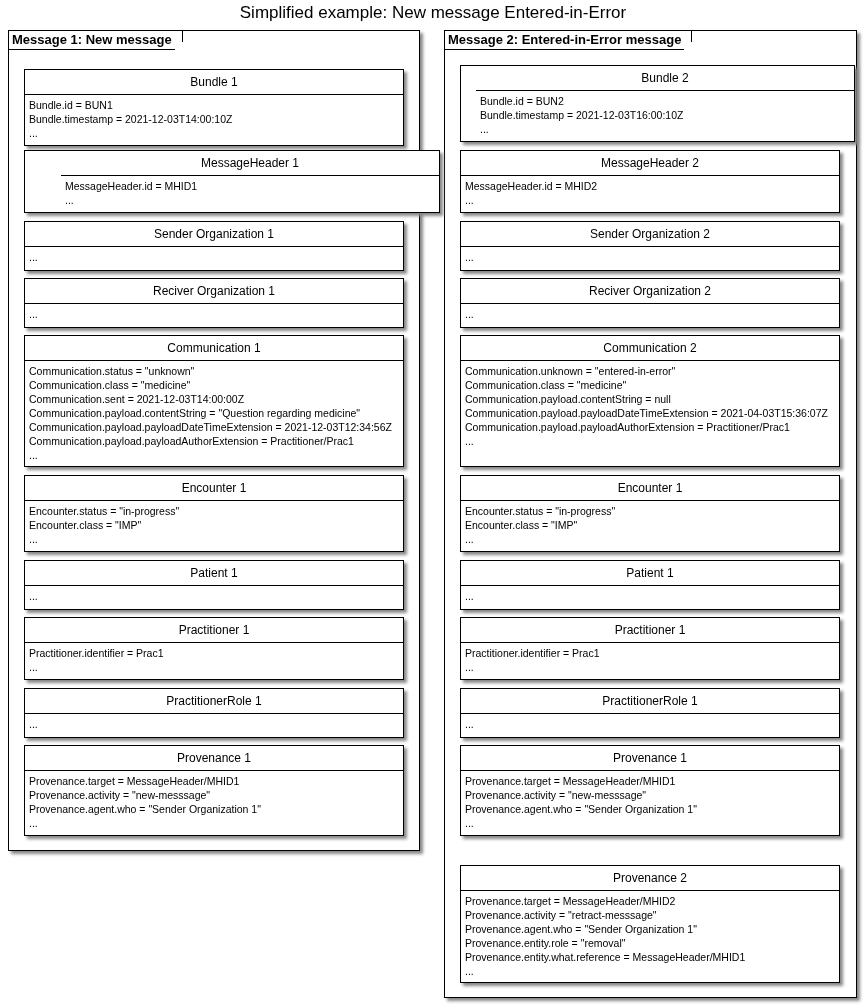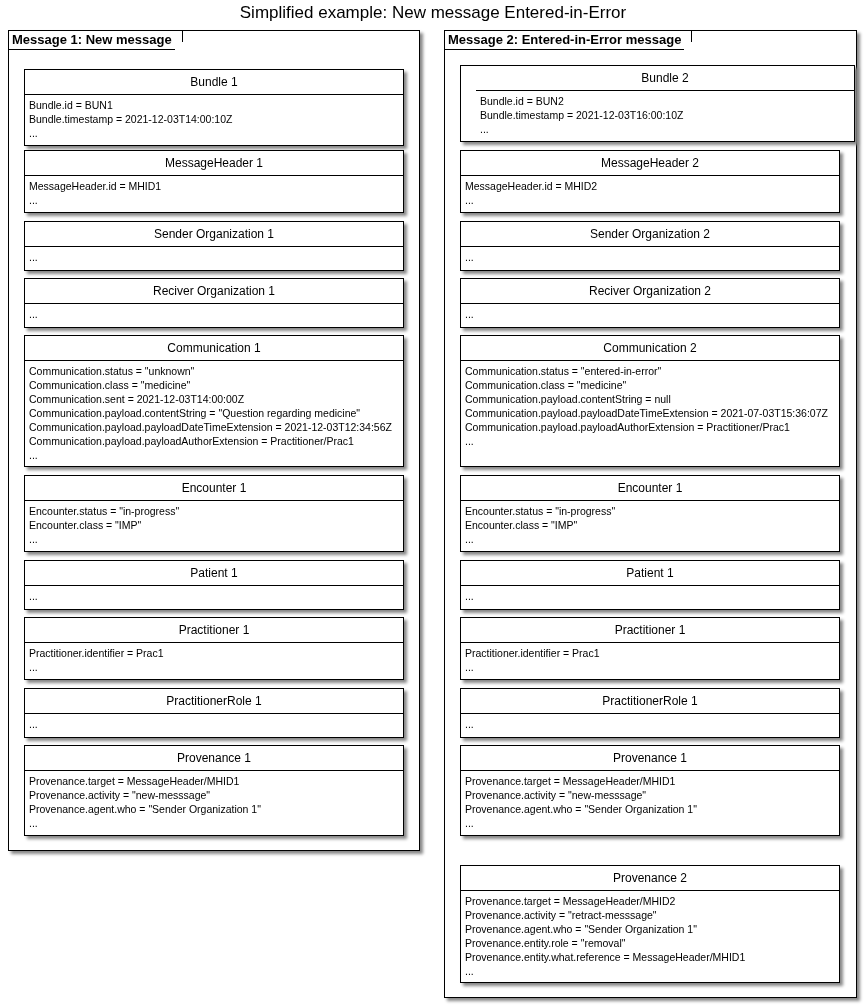--- a/index.html
+++ b/index.html
@@ -36,21 +36,21 @@
 
 <div id="objects">
     <div class="obj" style="left: 24px; top: 69px; width: 378px; height: 75px;">
       <div class="obj-head">Bundle 1</div>
       <div class="obj-body">
         <div class="line">Bundle.id = BUN1</div>
         <div class="line">Bundle.timestamp = 2021-12-03T14:00:10Z</div>
         <div class="line">...</div>
       </div>
     </div>
-    <div class="obj" style="left: 24px; top: 150px; width: 378px; height: 61px;">
+    <div class="obj" style="left: 24px; top: 150px; width: 378px; height: 61px; padding-left: 36px;">
       <div class="obj-head">MessageHeader 1</div>
       <div class="obj-body">
         <div class="line">MessageHeader.id = MHID1</div>
         <div class="line">...</div>
       </div>
     </div>
     <div class="obj" style="left: 24px; top: 221px; width: 378px; height: 48px;">
       <div class="obj-head">Sender Organization 1</div>
       <div class="obj-body">
         <div class="line">...</div>
@@ -133,24 +133,24 @@
     </div>
     <div class="obj" style="left: 460px; top: 278px; width: 378px; height: 48px;">
       <div class="obj-head">Reciver Organization 2</div>
       <div class="obj-body">
         <div class="line">...</div>
       </div>
     </div>
     <div class="obj" style="left: 460px; top: 335px; width: 378px; height: 130px;">
       <div class="obj-head">Communication 2</div>
       <div class="obj-body">
-        <div class="line">Communication.status = "entered-in-error"</div>
+        <div class="line">Communication.unknown = "entered-in-error"</div>
         <div class="line">Communication.class = "medicine"</div>
         <div class="line">Communication.payload.contentString = null</div>
-        <div class="line">Communication.payload.payloadDateTimeExtension = 2021-07-03T15:36:07Z</div>
+        <div class="line">Communication.payload.payloadDateTimeExtension = 2021-04-03T15:36:07Z</div>
         <div class="line">Communication.payload.payloadAuthorExtension = Practitioner/Prac1</div>
         <div class="line">...</div>
       </div>
     </div>
     <div class="obj" style="left: 460px; top: 475px; width: 378px; height: 75px;">
       <div class="obj-head">Encounter 1</div>
       <div class="obj-body">
         <div class="line">Encounter.status = "in-progress"</div>
         <div class="line">Encounter.class = "IMP"</div>
         <div class="line">...</div>

